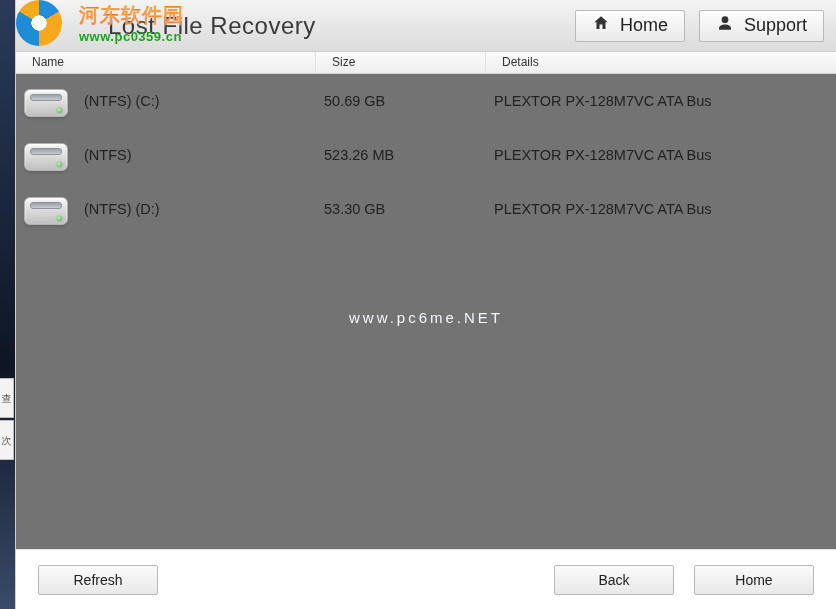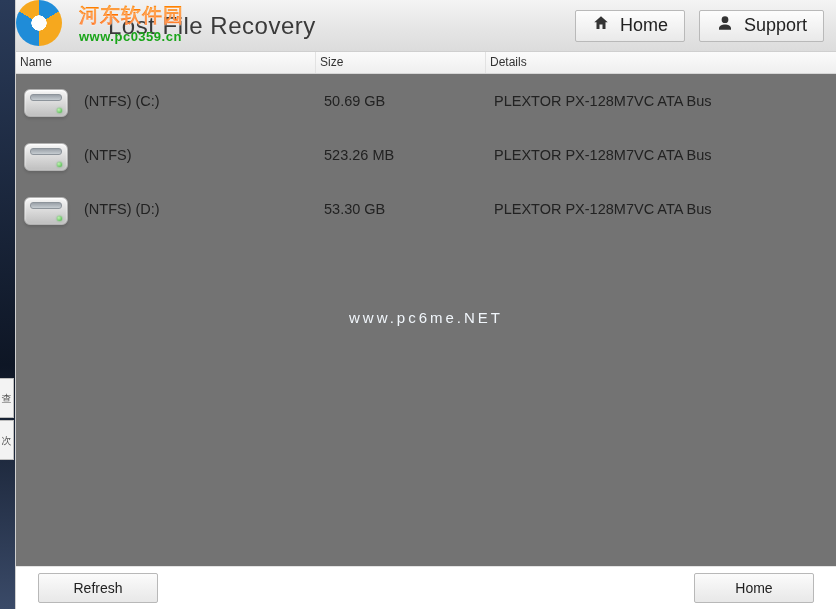--- a/index.html
+++ b/index.html
@@ -113,21 +113,21 @@
   
   .cols {
     display: flex;
     height: 22px;
     background: linear-gradient(#fbfbfb, #efefef);
     border-bottom: 1px solid #d6d6d6;
     font-size: 12px;
     color: #333;
   }
   .cols > div {
-    padding: 3px 4px;
+    padding: 3px 16px;
     border-right: 1px solid #e2e2e2;
   }
   .col-name    { width: 300px; }
   .col-size    { width: 170px; }
   .col-details { flex: 1; border-right: none !important; }
 
   
   .list {
     flex: 1;
     overflow: auto;
@@ -187,21 +187,21 @@
     pointer-events: none;
     user-select: none;
   }
 
   .list::-webkit-scrollbar { width: 16px; }
   .list::-webkit-scrollbar-track { background: #f0f0f0; border-left: 1px solid #ddd; }
   .list::-webkit-scrollbar-thumb { background: #cfcfcf; border: 3px solid #f0f0f0; border-radius: 8px; }
 
   
   .footer {
-    height: 43px;
+    height: 60px;
     display: flex;
     align-items: center;
     padding: 0 22px;
     gap: 20px;
     border-top: 1px solid #e4e4e4;
   }
   .footer .spacer { flex: 1; }
   .fbtn {
     min-width: 120px;
     height: 30px;
@@ -302,17 +302,18 @@
         <div class="c-size">53.30 GB</div>
         <div class="c-details">PLEXTOR PX-128M7VC  ATA Bus</div>
       </div>
 
       <div class="faint-wm">www.pc6me.NET</div>
     </div>
 
     <div class="footer">
       <button class="fbtn">Refresh</button>
       <span class="spacer"></span>
+      <button class="fbtn">Back</button>
       <button class="fbtn">Home</button>
     </div>
 
   </div>
 </div>
 
 </body></html>

